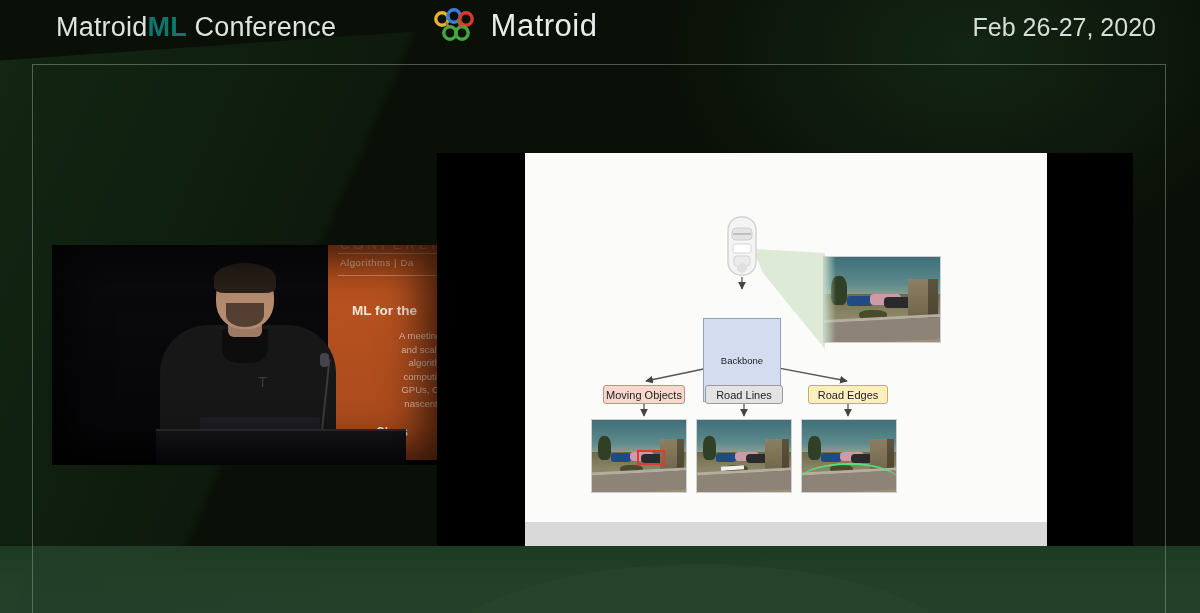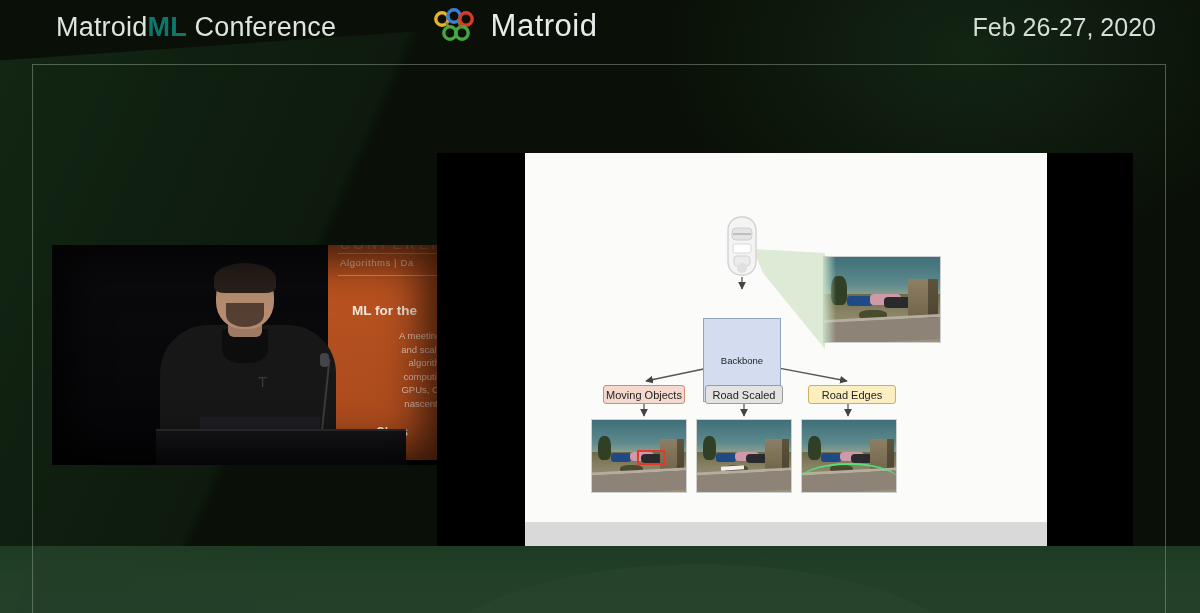--- a/index.html
+++ b/index.html
@@ -184,21 +184,21 @@
   }
   #node-moving {
     left:78px; top:232px; width:82px; height:19px;
     background:#f6d9ce; border:1px solid #c98e78; border-radius:3px;
   }
   #node-lines {
     left:180px; top:232px; width:78px; height:19px;
     background:#e3e3e3; border:1px solid #9b9b9b; border-radius:3px;
   }
   #node-edges {
-    left:283px; top:232px; width:88px; height:19px;
+    left:283px; top:232px; width:80px; height:19px;
     background:#fbefc2; border:1px solid #c9b163; border-radius:3px;
   }
 
   .thumb {
     position:absolute; overflow:hidden; background:#2d3a33;
     border:1px solid #cfcfcf;
   }
   #thumb-main { left:298px; top:103px; width:118px; height:87px; }
   #thumb-1 { left:66px; top:266px; width:96px; height:74px; }
   #thumb-2 { left:171px; top:266px; width:96px; height:74px; }
@@ -344,21 +344,21 @@
       </div>
 
       <div class="node" id="node-backbone">
         <span>Backbone</span>
       </div>
 
       <div class="node" id="node-moving">
         <span>Moving Objects</span>
       </div>
       <div class="node" id="node-lines">
-        <span>Road Scaled</span>
+        <span>Road Lines</span>
       </div>
       <div class="node" id="node-edges">
         <span>Road Edges</span>
       </div>
 
       <div class="thumb" id="thumb-1">
         <div class="sky"></div>
         <div class="ground"></div>
         <div class="tree"></div>
         <div class="carA"></div>

